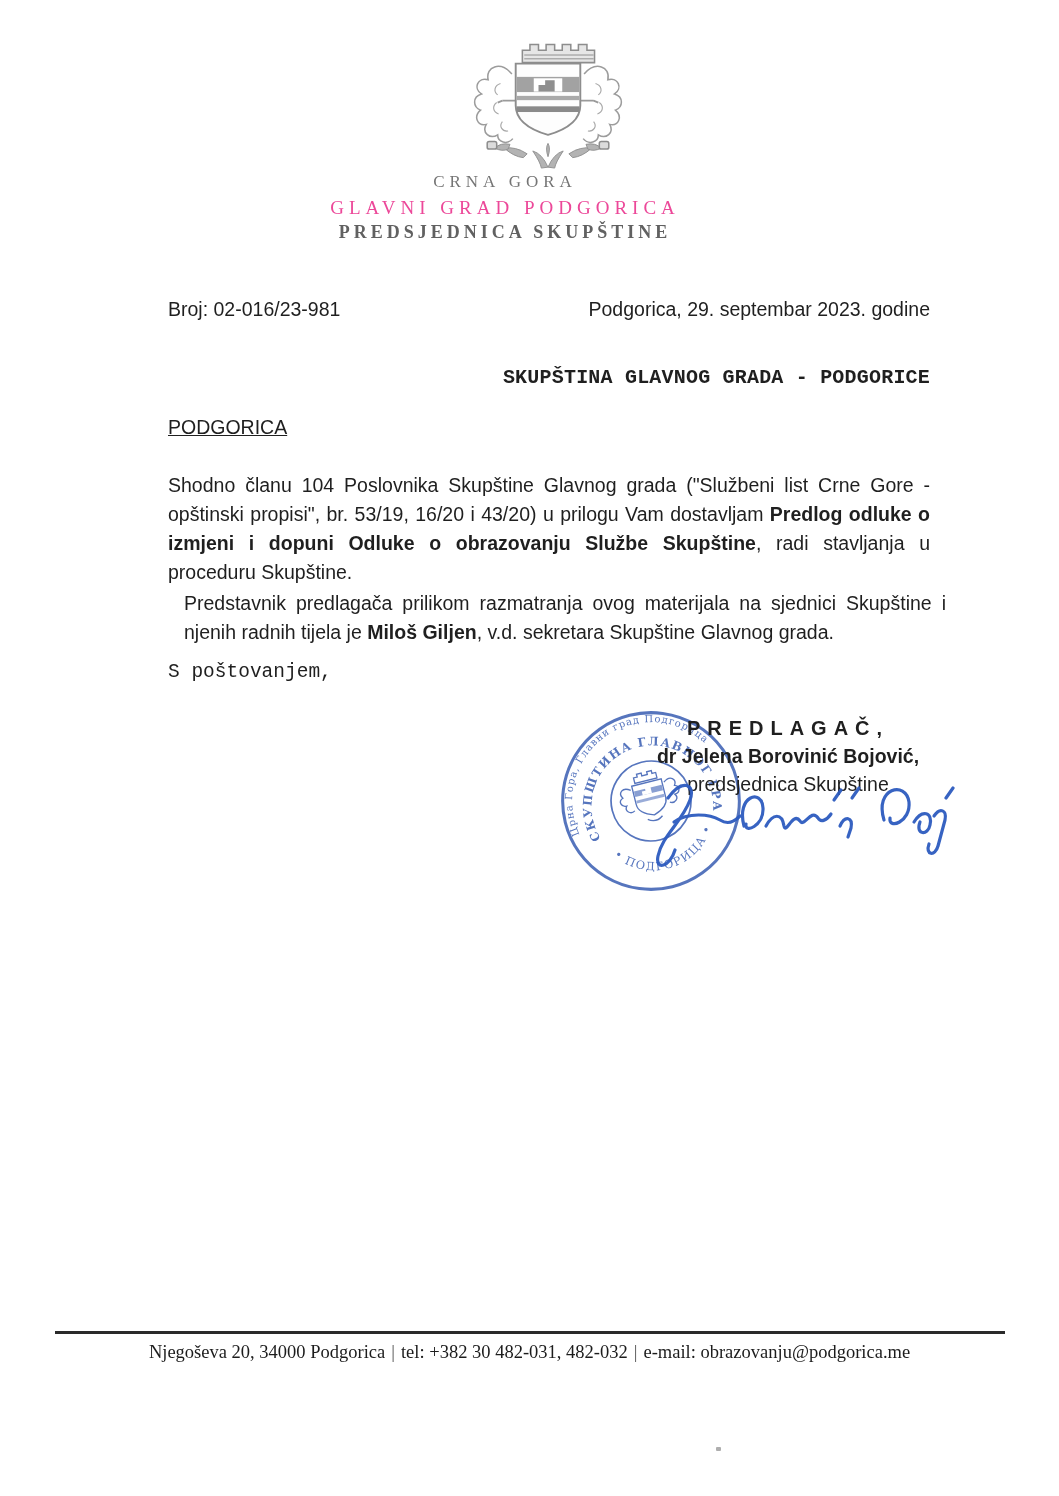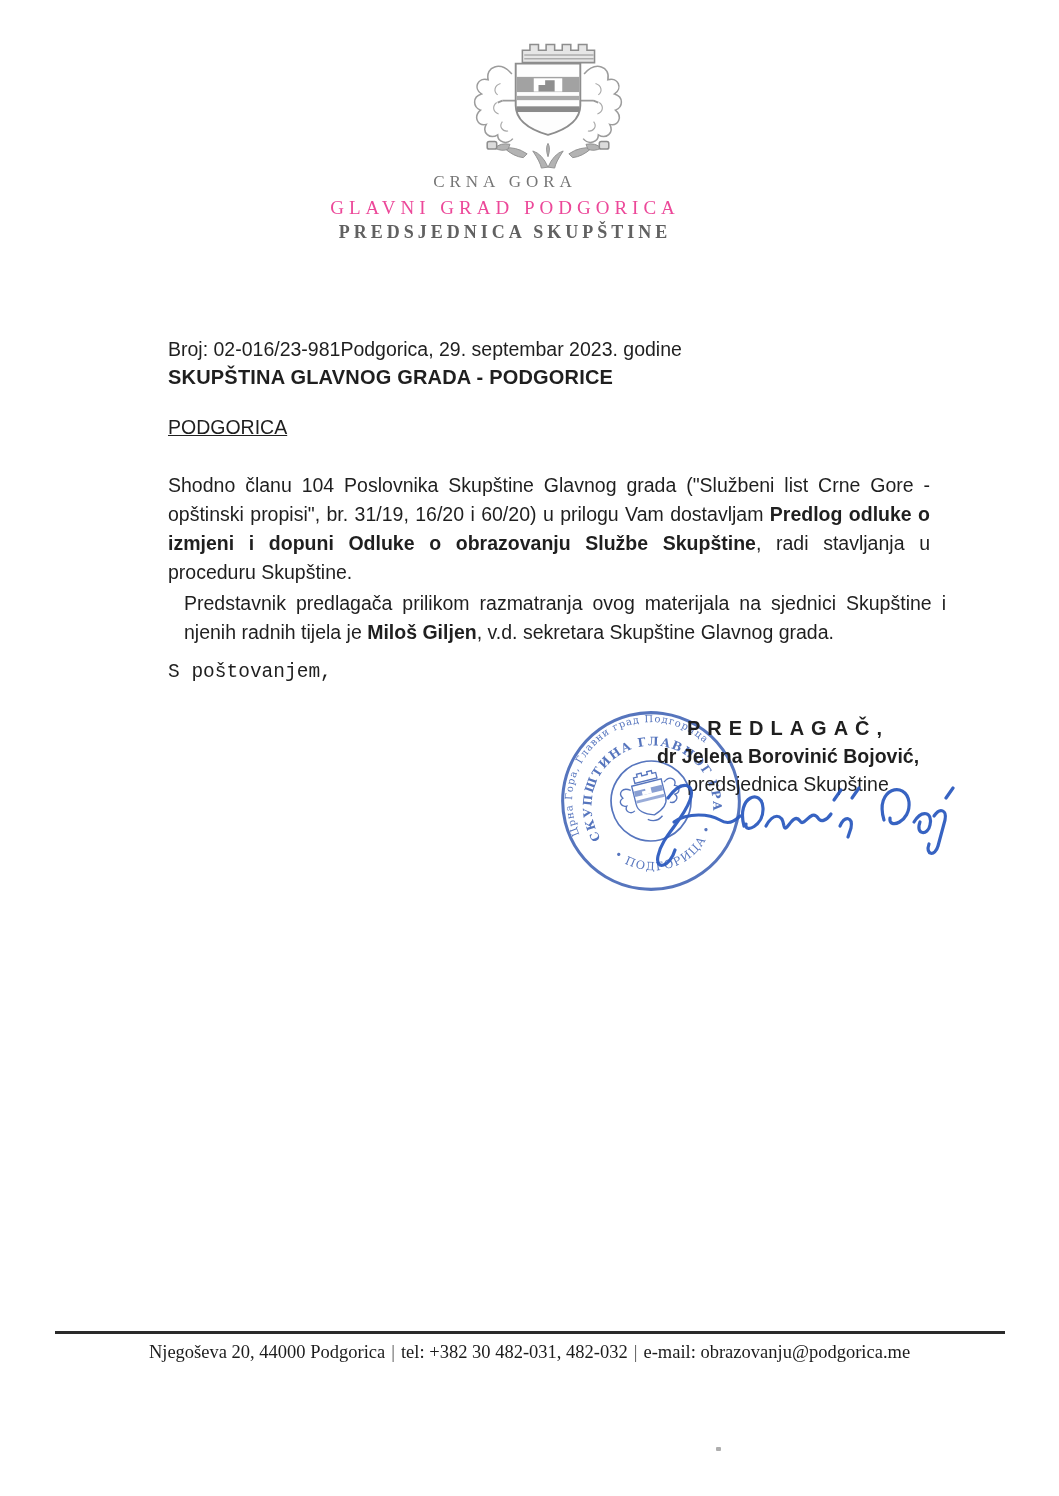--- a/index.html
+++ b/index.html
@@ -11,24 +11,24 @@
 
   
   .emblem{left:453px;top:34px;width:190px;height:138px;}
   .lh-line{left:0;width:1010px;text-align:center;font-family:"Liberation Serif",serif;}
   .lh1{top:172px;font-size:17px;letter-spacing:5px;color:#757575;}
   .lh2{top:197px;font-size:19px;letter-spacing:5px;color:#ec4899;}
   .lh3{top:222px;font-size:18px;letter-spacing:4px;color:#616161;font-weight:bold;}
 
   
   .content{left:168px;width:762px;}
-  .ref-row{top:298px;display:flex;font-size:19.5px;margin-top:40px;}
+  .ref-row{top:298px;display:flex;justify-content:space-between;font-size:19.5px;}
 
   
-  .title{top:366px;text-align:left;font-weight:bold;font-size:20px;letter-spacing:0.2px;}
+  .title{top:366px;text-align:right;font-weight:bold;font-size:20px;letter-spacing:0.2px;font-family:Liberation Mono, monospace;}
   .city{top:416px;font-size:19.5px;}
   .city span{text-decoration:underline;}
 
   
   .para{font-size:19.5px;line-height:29px;text-align:justify;}
   .p1{top:471px;}
   .p2{top:589px;margin-left:16px;}
   .closing{top:661px;font-size:19.5px;font-family:Liberation Mono, monospace;}
   .b{font-weight:bold;}
 
@@ -102,21 +102,21 @@
   <span>Podgorica, 29. septembar 2023. godine</span>
 </div>
 
 <div class="abs content title">SKUPŠTINA GLAVNOG GRADA - PODGORICE</div>
 
 <div class="abs content city">
   <span>PODGORICA</span>
 </div>
 
 <div class="abs content para p1">
-  <span>Shodno članu 104 Poslovnika Skupštine Glavnog grada ("Službeni list Crne Gore - opštinski propisi", br. 31/19, 16/20 i 60/20) u prilogu Vam dostavljam </span><span class="b">Predlog odluke o izmjeni i dopuni Odluke o obrazovanju Službe Skupštine</span><span>, radi stavljanja u proceduru Skupštine.</span>
+  <span>Shodno članu 104 Poslovnika Skupštine Glavnog grada ("Službeni list Crne Gore - opštinski propisi", br. 53/19, 16/20 i 43/20) u prilogu Vam dostavljam </span><span class="b">Predlog odluke o izmjeni i dopuni Odluke o obrazovanju Službe Skupštine</span><span>, radi stavljanja u proceduru Skupštine.</span>
 </div>
 
 <div class="abs content para p2">
   <span>Predstavnik predlagača prilikom razmatranja ovog materijala na sjednici Skupštine i njenih radnih tijela je </span><span class="b">Miloš Giljen</span><span>, v.d. sekretara Skupštine Glavnog grada.</span>
 </div>
 
 <div class="abs content closing">S poštovanjem,</div>
 
 <svg class="abs stamp" viewBox="0 0 200 200" xmlns="http://www.w3.org/2000/svg">
   <defs>
@@ -170,16 +170,16 @@
 
     <path d="M268,50 C258,18 290,10 293,32 C295,52 272,60 274,48"></path>
     <path d="M298,52 c8,-13 19,-10 16,3 c-2,11 -15,10 -10,-3"></path>
     <path d="M318,46 c6,-9 13,-6 11,4 l-7,26 c-3,11 -13,9 -9,-2"></path>
     <path d="M330,28 l7,-10"></path>
   </g>
 </svg>
 
 <div class="abs footer-rule"></div>
 <div class="abs footer-text">
-  <span>Njegoševa 20, 44000 Podgorica</span><span class="sep">|</span><span>tel: +382 30 482-031, 482-032</span><span class="sep">|</span><span>e-mail: obrazovanju@podgorica.me</span>
+  <span>Njegoševa 20, 34000 Podgorica</span><span class="sep">|</span><span>tel: +382 30 482-031, 482-032</span><span class="sep">|</span><span>e-mail: obrazovanju@podgorica.me</span>
 </div>
 
 <div class="abs speck"></div>
 
 </body></html>

